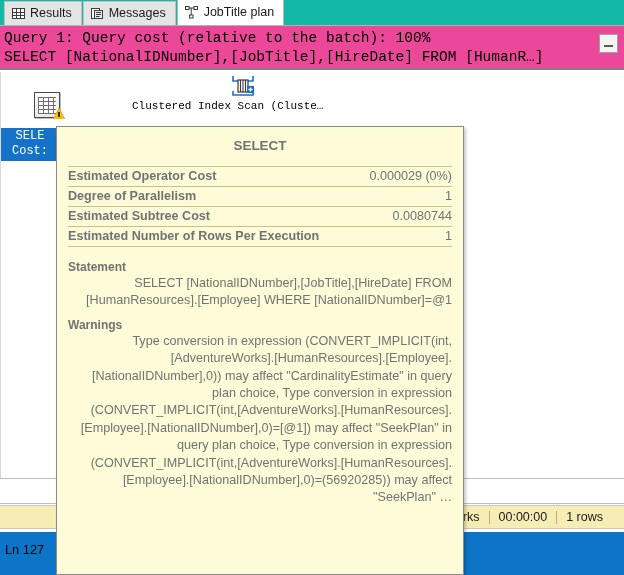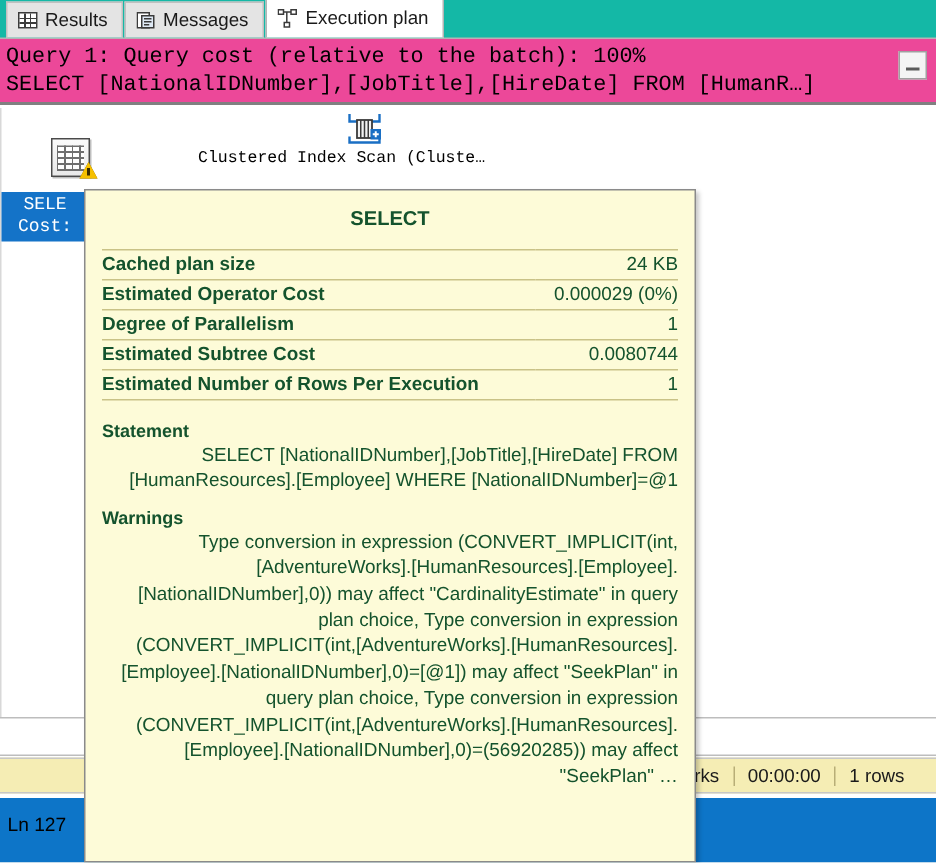--- a/index.html
+++ b/index.html
@@ -186,21 +186,21 @@
   .tooltip {
     position: absolute;
     left: 56px; top: 126px;
     width: 408px;
     height: 449px;
     background: #fdfbd8;
     border: 1px solid #8a8a8a;
     box-shadow: 2px 2px 3px rgba(0,0,0,.22);
     padding: 8px 11px 0 11px;
     font-size: 12.6px;
-    color: #14532d;
+    color: #737373;
     overflow: hidden;
     z-index: 40;
   }
   .tt-title {
     text-align: center;
     font-weight: bold;
     font-size: 13.4px;
     margin: 3px 0 13px 0;
   }
   .tt-table {
@@ -305,21 +305,21 @@
     <div class="tab active">
       <span class="ic ic-plan">
         <svg width="14" height="13" viewBox="0 0 14 13">
           <rect x="0.5" y="0.5" width="3.5" height="3" fill="#ffffff" stroke="#3b3b3b"></rect>
           <rect x="9" y="0.5" width="3.5" height="3" fill="#ffffff" stroke="#3b3b3b"></rect>
           <rect x="4.5" y="9" width="3.5" height="3" fill="#ffffff" stroke="#3b3b3b"></rect>
           <line x1="4" y1="2" x2="9" y2="2" stroke="#3b3b3b"></line>
           <line x1="6.2" y1="2" x2="6.2" y2="9" stroke="#3b3b3b"></line>
         </svg>
       </span>
-      <span class="tab-label">Execution plan</span>
+      <span class="tab-label">JobTitle plan</span>
     </div>
   </div>
 
   <div class="queryhdr">
     <div>Query 1: Query cost (relative to the batch): 100%</div>
     <div>SELECT [NationalIDNumber],[JobTitle],[HireDate] FROM [HumanR…]</div>
     <div class="collapse-btn">
       <i></i>
     </div>
   </div>
@@ -366,24 +366,20 @@
 
   <div class="bluebar">
     <span class="ln">Ln 127</span>
   </div>
 
   <div class="tooltip">
     <div class="tt-title">SELECT</div>
 
     <table class="tt-table">
       <tbody>
-        <tr>
-          <td class="tt-k">Cached plan size</td>
-          <td class="tt-v">24 KB</td>
-        </tr>
         <tr>
           <td class="tt-k">Estimated Operator Cost</td>
           <td class="tt-v">0.000029 (0%)</td>
         </tr>
         <tr>
           <td class="tt-k">Degree of Parallelism</td>
           <td class="tt-v">1</td>
         </tr>
         <tr>
           <td class="tt-k">Estimated Subtree Cost</td>

